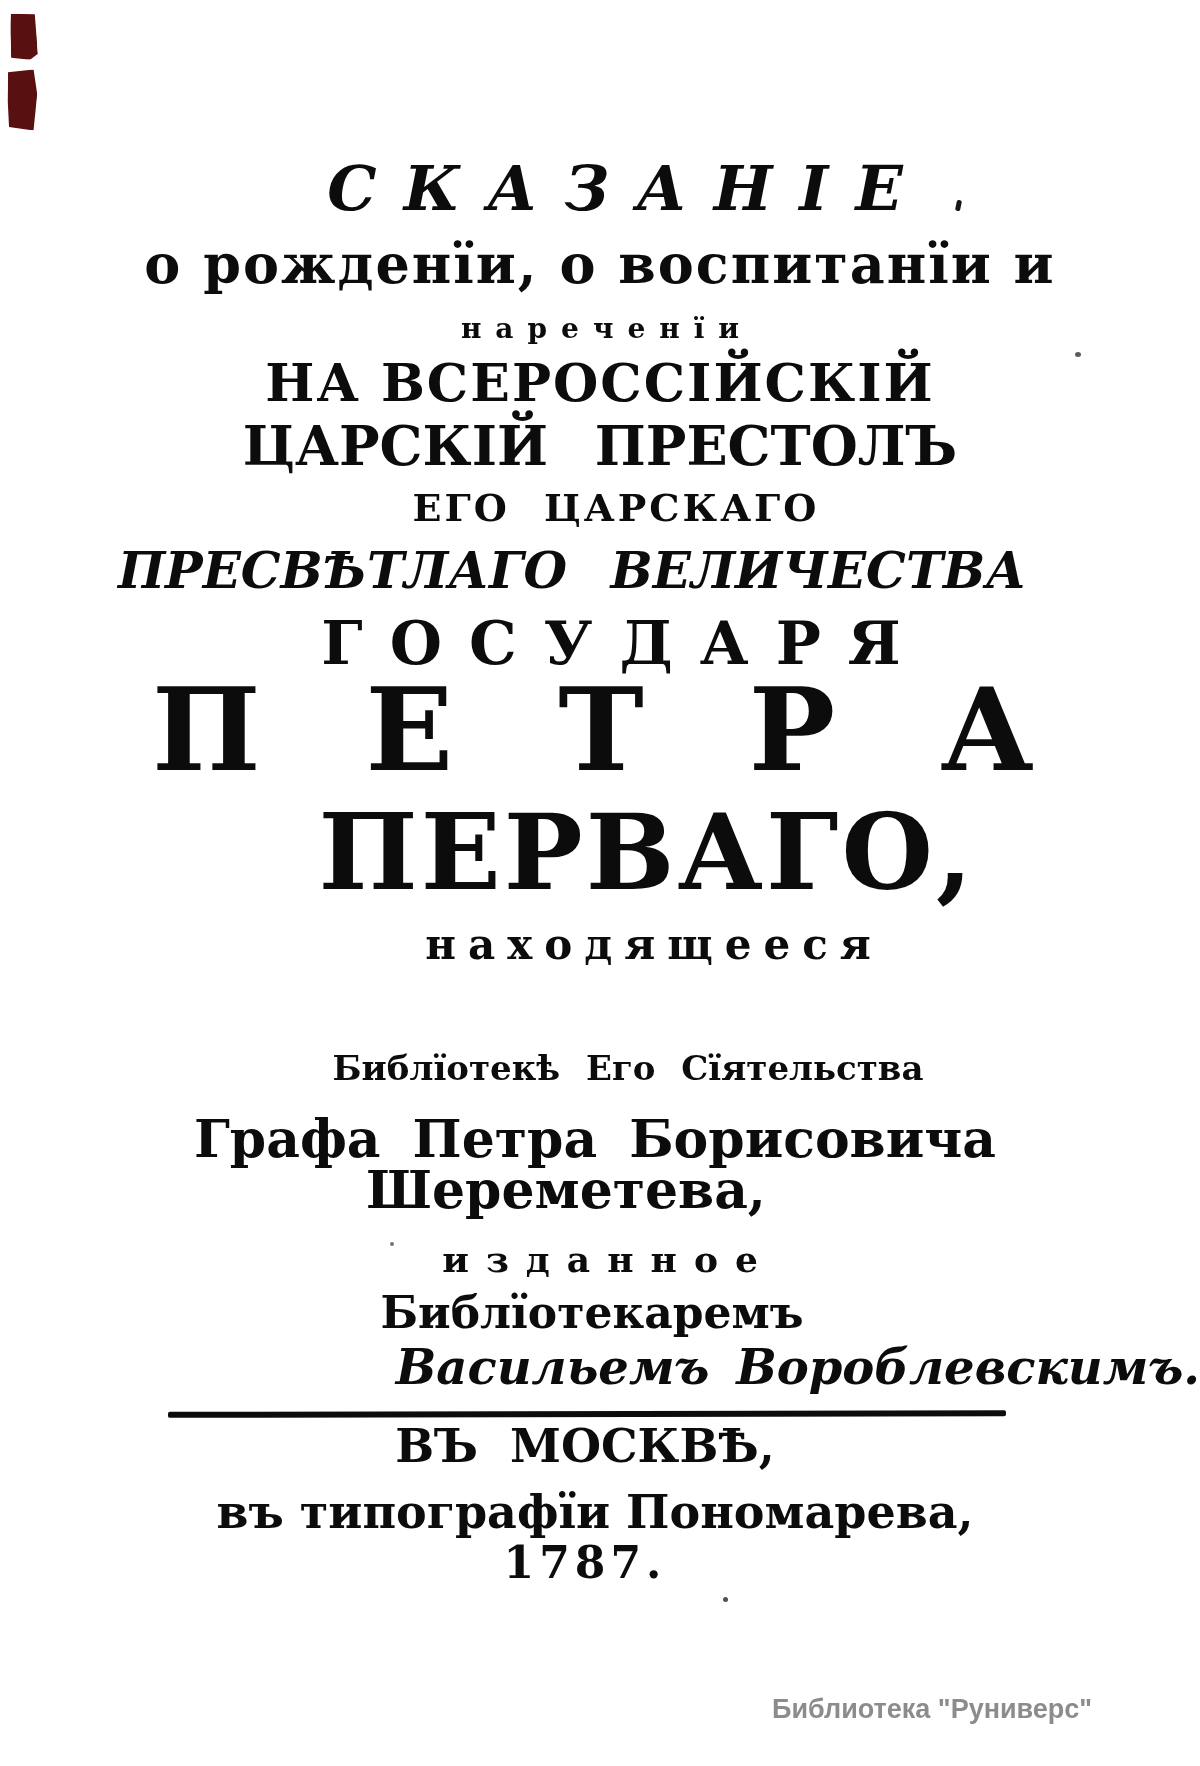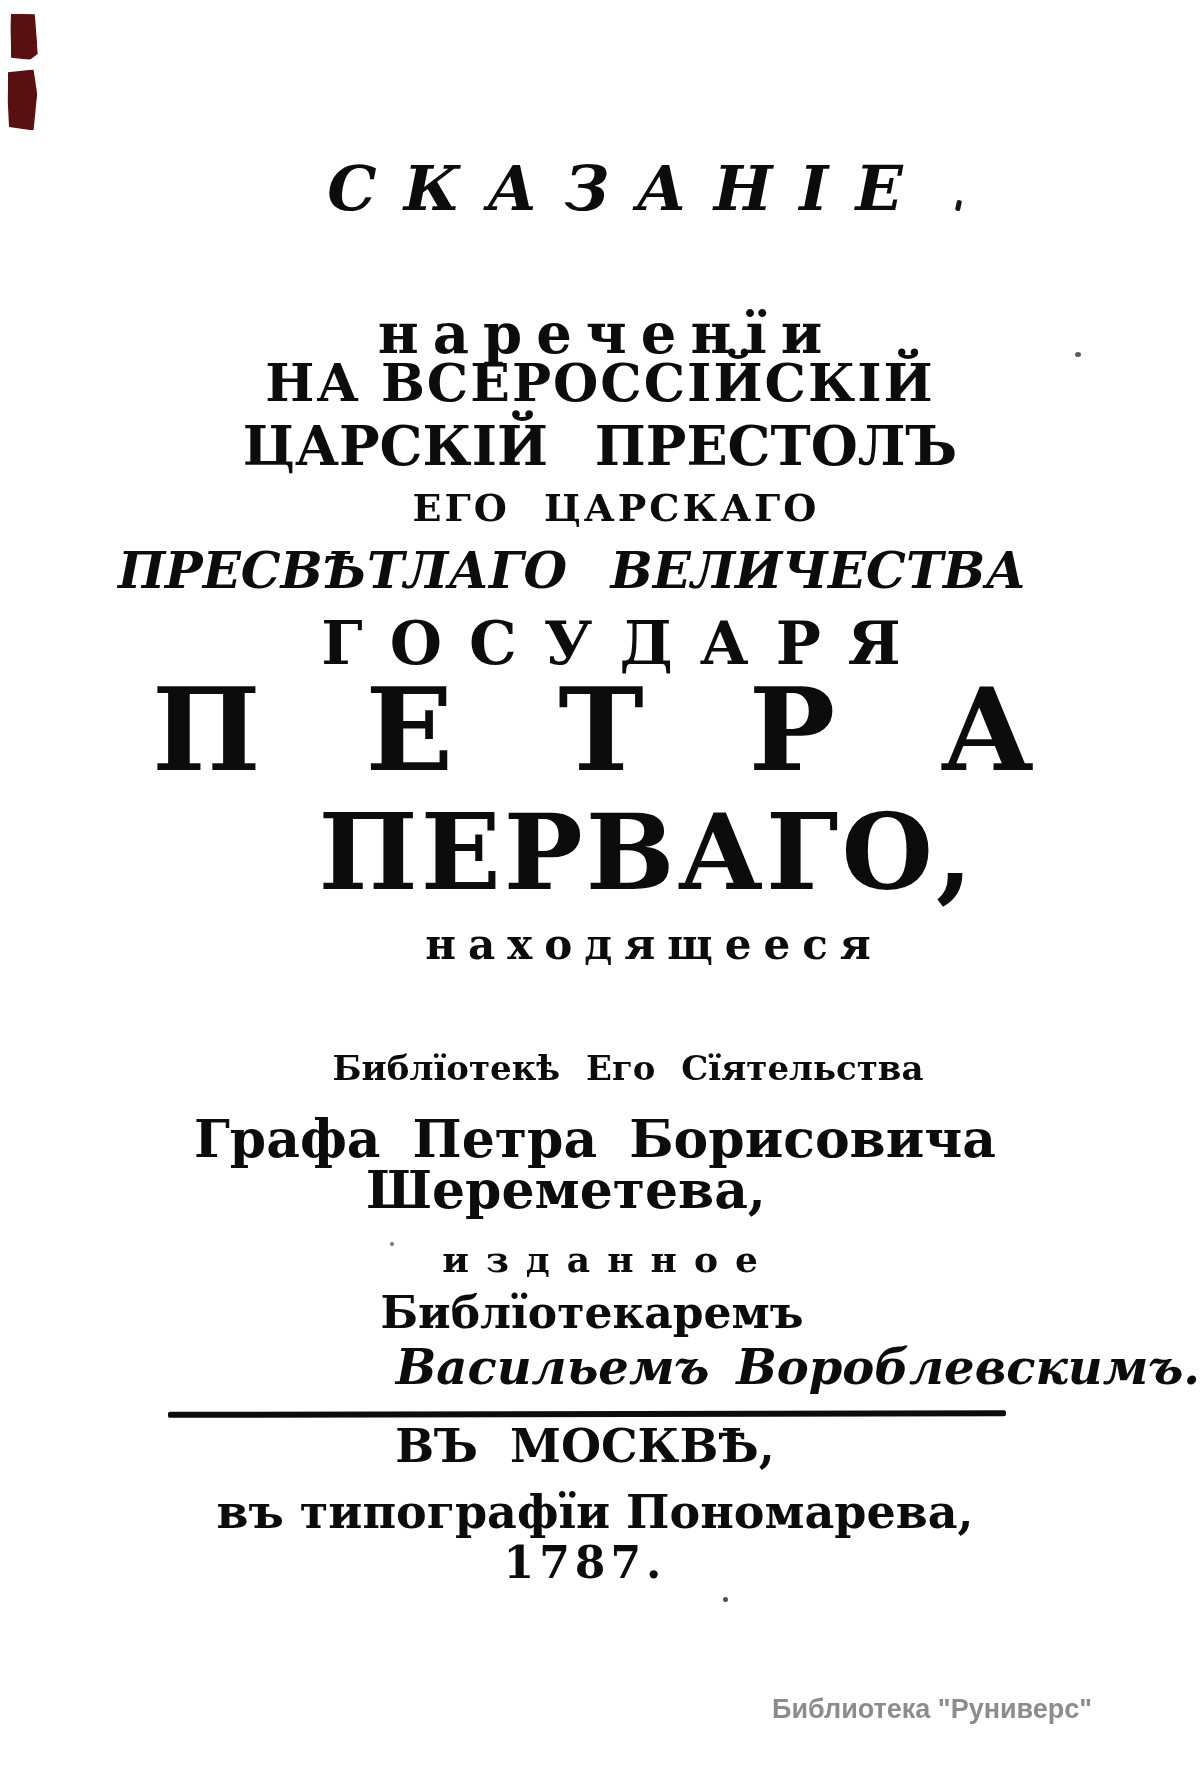--- a/index.html
+++ b/index.html
@@ -28,21 +28,21 @@
     text-align: center;
     line-height: 1;
     white-space: nowrap;
     font-weight: bold;
     color: var(--ink, #0c0c0c);
     -webkit-font-smoothing: antialiased;
   }
   
   .l-title      { top: 158px;  font-size: 62px;  font-style: italic; letter-spacing: 27px; text-indent: 27px; transform: translateX(15px); }
   .l-birth      { top: 237px;  font-size: 54px;  letter-spacing: 2px; }
-  .l-naming     { top: 305px;  font-size: 56px;  letter-spacing: 14px; text-indent: 14px; }
+  .l-naming     { top: 315px;  font-size: 28px;  letter-spacing: 14px; text-indent: 14px; }
   .l-allrus     { top: 357px;  font-size: 52px;  letter-spacing: 2px; }
   .l-throne     { top: 419px;  font-size: 54px;  word-spacing: 28px; }
   .l-histsar    { top: 489px;  font-size: 38px;  letter-spacing: 3px; word-spacing: 18px; transform: translateX(16px); }
   .l-majesty    { top: 546px;  font-size: 50px;  font-style: italic; word-spacing: 26px; transform: translateX(-28px); }
   .l-sovereign  { top: 613px;  font-size: 60px;  letter-spacing: 27px; text-indent: 27px; transform: translateX(11px); }
   .l-petra      { top: 672px;  font-size: 115px; letter-spacing: 105px; text-indent: 105px; transform: translateX(-7px); }
   .l-pervago    { top: 800px;  font-size: 105px; letter-spacing: 3px; padding-left: 47px; }
   
   .l-located    { top: 924px;  font-size: 42px;  letter-spacing: 12px; text-indent: 12px; padding-left: 48px; }
   .l-in         { top: 980px;  font-size: 46px; }
@@ -106,20 +106,21 @@
 </style>
 </head>
 <body>
 
 <div class="page">
 
   <div class="defect defect-top"></div>
   <div class="defect defect-bottom"></div>
 
   <div class="line l-title">СКАЗАНІЕ</div>
+  <div class="line l-birth">о рожденїи, о воспитанїи и</div>
   <div class="line l-naming">нареченїи</div>
   <div class="line l-allrus">НА ВСЕРОССІЙСКІЙ</div>
   <div class="line l-throne">ЦАРСКІЙ ПРЕСТОЛЪ</div>
   <div class="line l-histsar">ЕГО ЦАРСКАГО</div>
   <div class="line l-majesty">ПРЕСВѢТЛАГО ВЕЛИЧЕСТВА</div>
   <div class="line l-sovereign">ГОСУДАРЯ</div>
   <div class="line l-petra">ПЕТРА</div>
   <div class="line l-pervago">ПЕРВАГО,</div>
   <div class="line l-located">находящееся</div>
   <div class="line l-library">Библїотекѣ Его Сїятельства</div>

